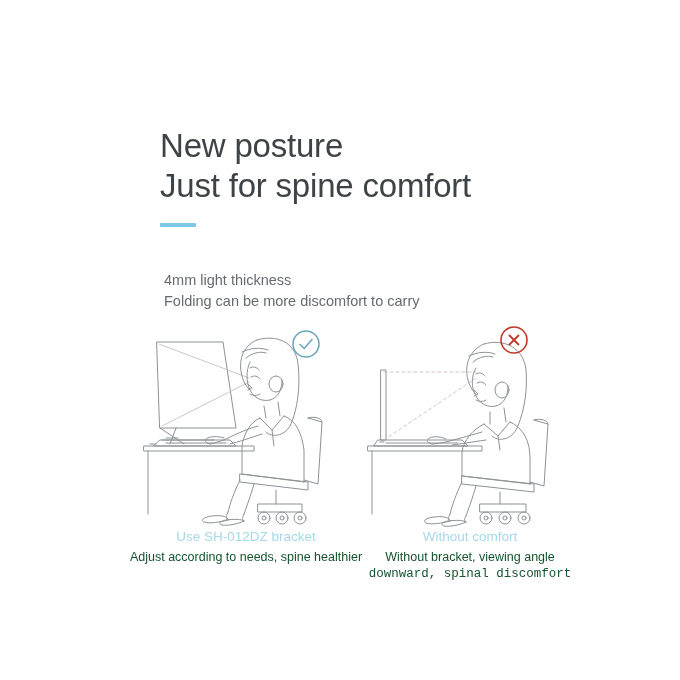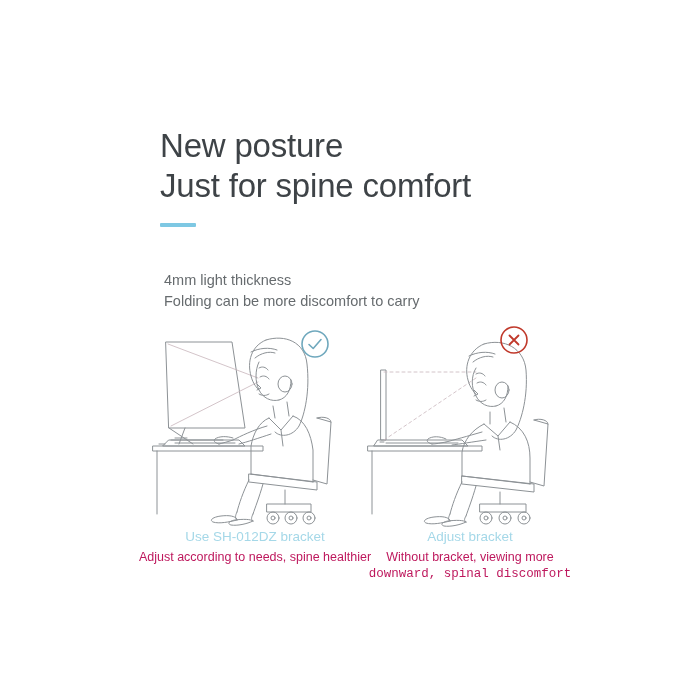--- a/index.html
+++ b/index.html
@@ -64,21 +64,21 @@
     top: 322px;
     width: 680px;
     height: 270px;
   }
   .panel {
     position: absolute;
     top: 0;
     width: 240px;
     height: 270px;
   }
-  .panel-left  { left: 135px; text-decoration: underline; }
+  .panel-left  { left: 126px; text-decoration: underline; }
   .panel-right { left: 350px; }
 
   .scene {
     position: absolute;
     left: 0;
     top: 0;
     width: 240px;
     height: 210px;
   }
 
@@ -91,21 +91,21 @@
   }
   .caption-title {
     font-size: 13.5px;
     line-height: 20px;
     color: #a5d8e8;
     font-weight: 400;
   }
   .caption-sub {
     font-size: 12.5px;
     line-height: 17px;
-    color: #be185d;
+    color: #14532d;
     font-weight: 400;
     margin-top: 2px;
   }
 </style>
 </head>
 <body>
 
 <div class="page">
 
   <div class="heading-block">
@@ -271,20 +271,20 @@
           <path d="M116 200 C110 203 100 205 94 204 C90 203 92 200 98 199 C106 198 114 198 116 200"></path>
         </g>
       </svg>
 
       <svg style="position:absolute;left:148px;top:2px;width:32px;height:32px;" viewBox="0 0 32 32">
         <circle cx="16" cy="16" r="13" fill="none" stroke="#c0392b" stroke-width="1.6"></circle>
         <path d="M11.5 11.5 L20.5 20.5 M20.5 11.5 L11.5 20.5" fill="none" stroke="#c0392b" stroke-width="1.8" stroke-linecap="round"></path>
       </svg>
 
       <div class="caption">
-        <div class="caption-title">Adjust bracket</div>
-        <div class="caption-sub">Without bracket, viewing more</div>
+        <div class="caption-title">Without comfort</div>
+        <div class="caption-sub">Without bracket, viewing angle</div>
         <div class="caption-sub" style="margin-top:0;font-family:Liberation Mono, monospace;">downward, spinal discomfort</div>
       </div>
     </div>
 
   </div>
 </div>
 
 </body></html>

